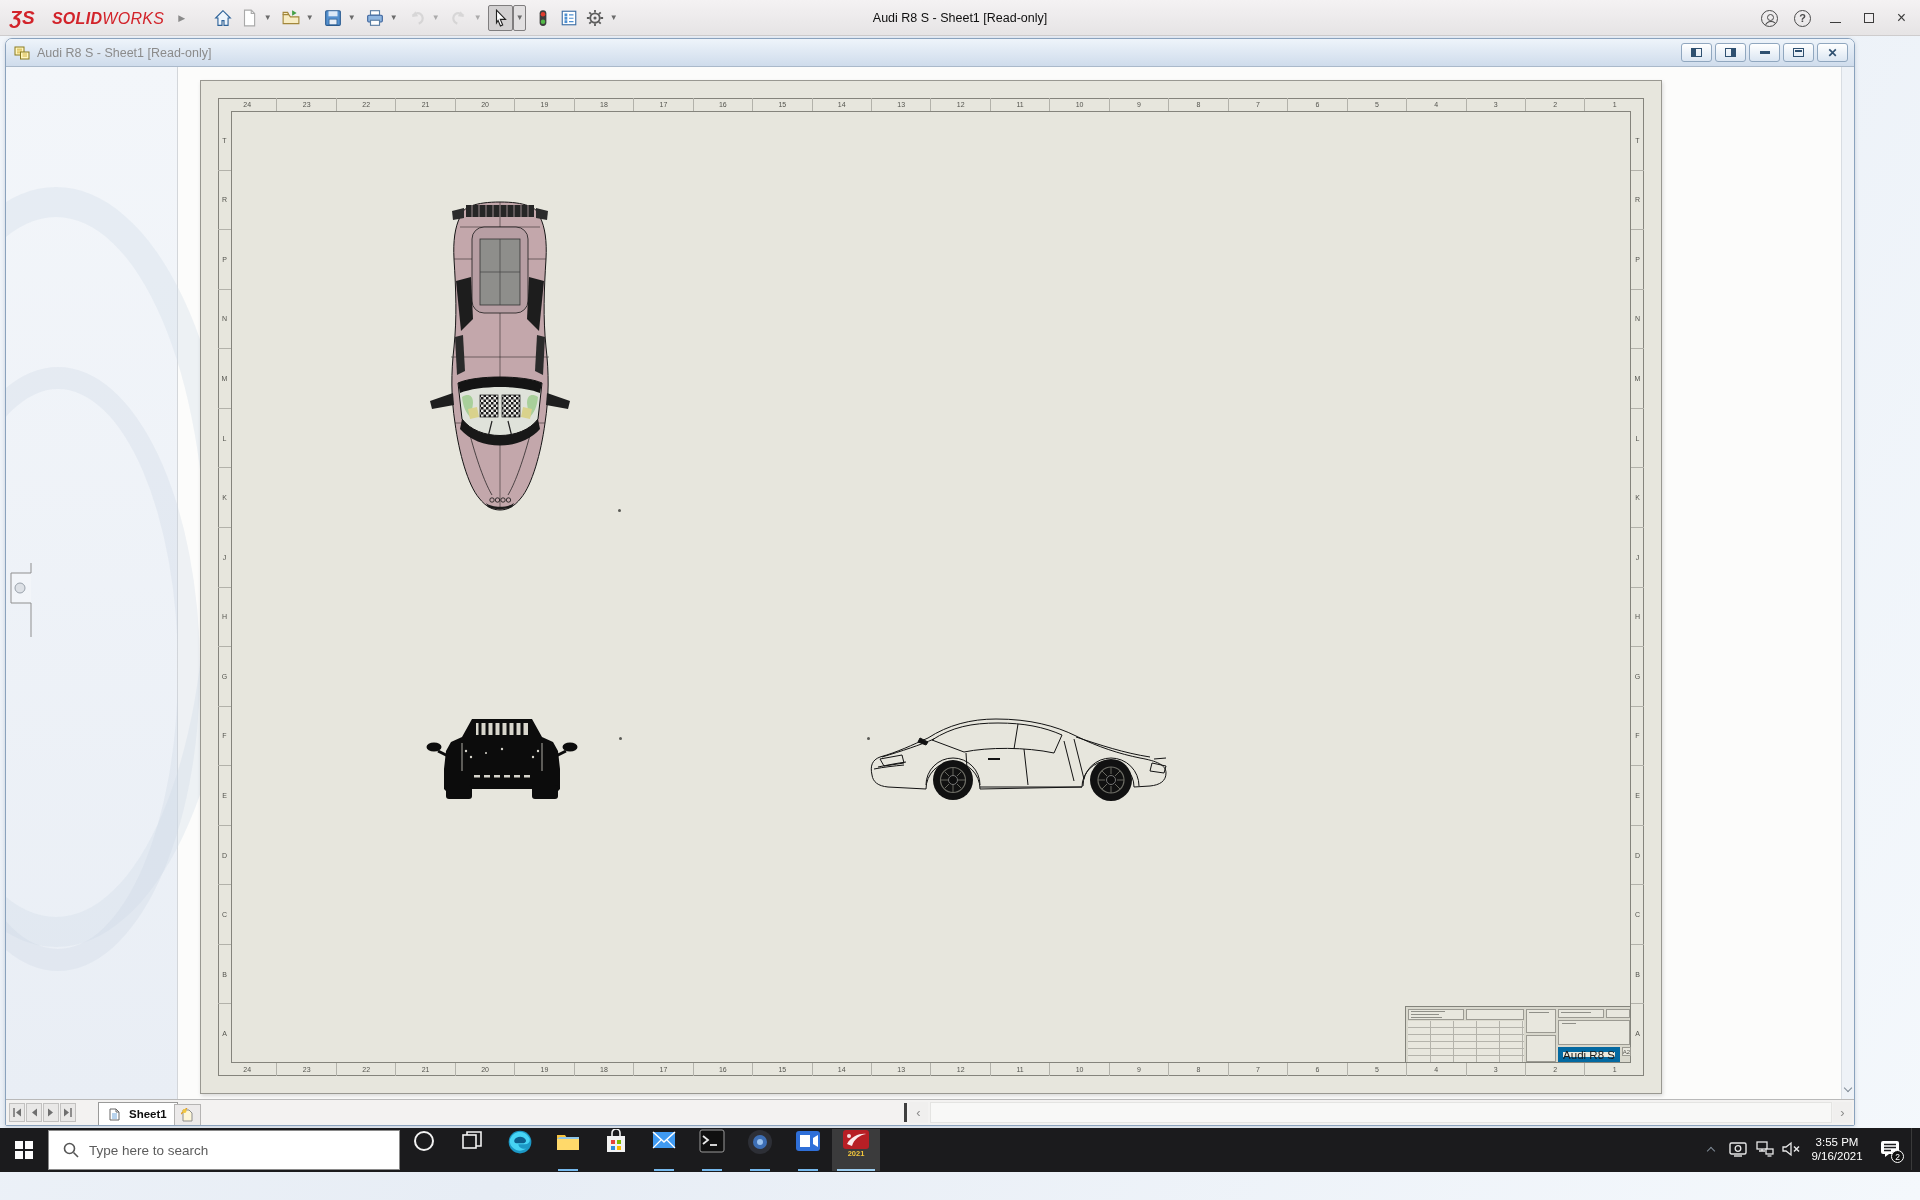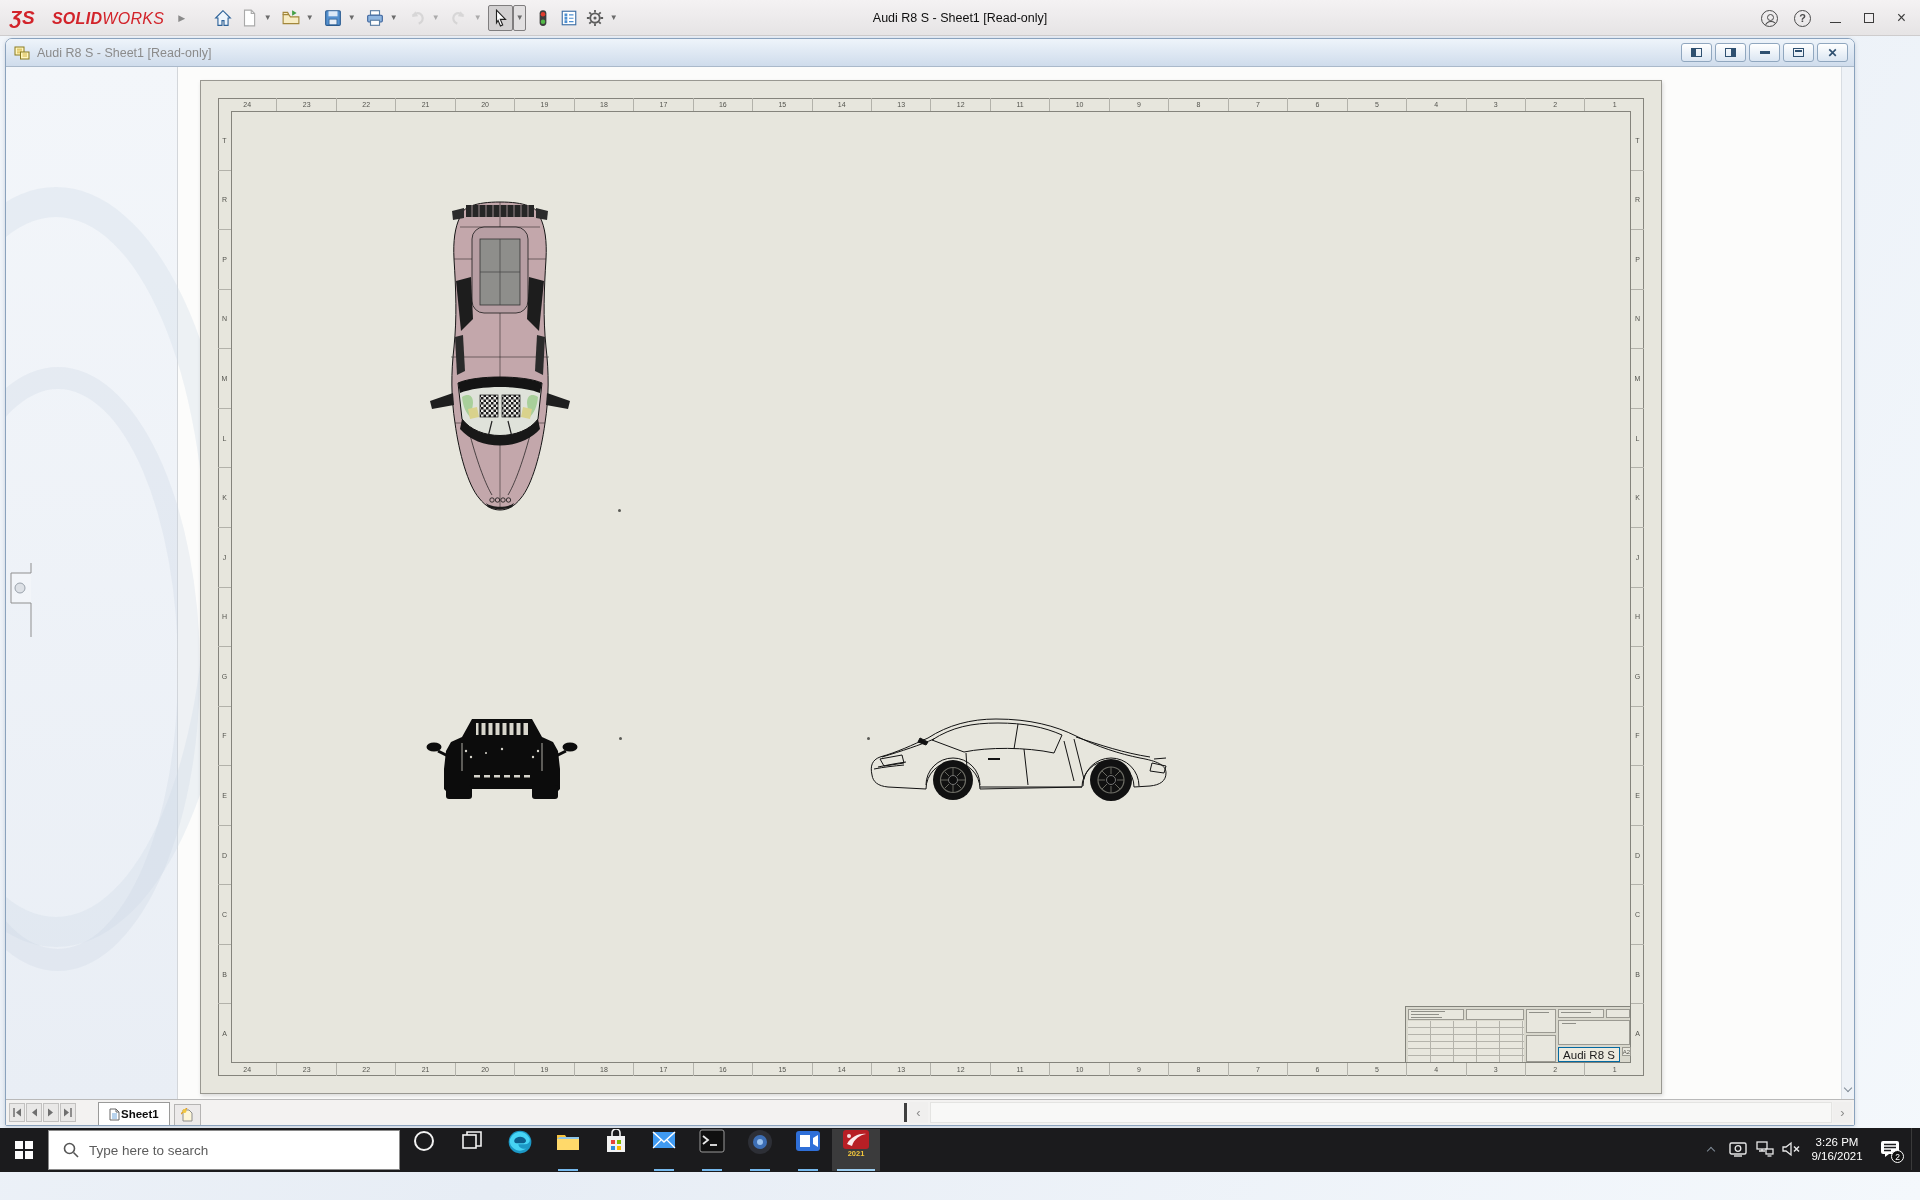--- a/index.html
+++ b/index.html
@@ -72,30 +72,30 @@
   .zband .zcell:last-child{border:none}
   .odot{position:absolute;width:3px;height:3px;background:#5a5a55;border-radius:50%}
 
   
   .titleblock{position:absolute;right:30px;bottom:30px;width:226px;height:57px;background:#d9d8cd;border:1px solid #83837b;font-size:5px;color:#6b6b64}
   .tbcell{position:absolute;background:#e8e7de;border:1px solid #9b9a92}
   .tb-table{position:absolute;left:2px;top:14px;width:116px;height:41px;background:
      repeating-linear-gradient(90deg,transparent 0 22px,#b4b3ab 22px 23px),
      repeating-linear-gradient(180deg,#e8e7de 0 6px,#b4b3ab 6px 7px)}
   .tbbar{position:absolute;height:1px;background:#8f8f88}
-  .tb-title{position:absolute;left:152px;top:40px;width:62px;height:15px;background:#eceade;border:1px solid #0369a1;display:flex;align-items:center;justify-content:center;font-size:11.5px;color:#1b1b1b;font-weight:normal}
+  .tb-title{position:absolute;left:152px;top:40px;width:62px;height:15px;background:#eceade;border:5px solid #0369a1;display:flex;align-items:center;justify-content:center;font-size:11.5px;color:#1b1b1b;font-weight:normal}
   .tb-size{position:absolute;left:216px;top:40px;width:9px;height:9px;display:flex;align-items:center;justify-content:center;font-size:6px;color:#55554f;border:1px solid #9b9a92;background:#e8e7de}
 
   .view{position:absolute}
 
   
   .tabbar{position:absolute;left:0;right:0;bottom:0;height:26px;background:#f3f2f1;border-top:1px solid #b9b9b9}
   .navgrp{position:absolute;left:3px;bottom:3px;display:flex}
   .navbtn{width:16px;height:19px;margin-right:1px;background:#e9e8e7;border:1px solid #c2c1c0;display:flex;align-items:center;justify-content:center}
-  .sheettab{position:absolute;left:92px;bottom:0;height:23px;display:flex;align-items:center;gap:1px;background:#fff;border:1px solid #9a9a99;border-bottom:none;padding:0 10px;font-size:11.5px;font-weight:bold;color:#0e0e0e}
+  .sheettab{position:absolute;left:92px;bottom:0;height:23px;display:flex;align-items:center;gap:9px;background:#fff;border:1px solid #9a9a99;border-bottom:none;padding:0 10px;font-size:11.5px;font-weight:bold;color:#0e0e0e}
   .addtab{position:absolute;left:168px;bottom:0;height:21px;width:27px;background:#eceaea;border:1px solid #b5b4b3;border-bottom:none;display:flex;align-items:center;justify-content:center}
   .splitter{position:absolute;left:898px;bottom:3px;width:3px;height:19px;background:#3f3f3f}
   .hbtn{position:absolute;bottom:2px;width:19px;height:21px;display:flex;align-items:center;justify-content:center;color:#8a8a8a;font-size:13px;background:#f0efee}
   .htrack{position:absolute;left:924px;right:22px;bottom:2px;height:21px;background:#f8f8f7;border:1px solid #e4e4e2}
 
   
   .taskbar{position:absolute;left:0;top:1128px;width:1920px;height:44px;background:#1b1b1d;display:flex;align-items:center;color:#fff}
   .start{width:48px;height:42px;display:flex;align-items:center;justify-content:center}
   .winlogo{display:grid;grid-template-columns:8px 8px;grid-template-rows:8px 8px;gap:2px}
   .winlogo span{background:#fdfdfd}
@@ -677,21 +677,21 @@
             <path d="M11.5,15 h4" stroke="#e8e8e8" stroke-width="1.3"></path>
           </svg>
         </div>
       <div class="trayico">
           <svg width="19" height="16" viewBox="0 0 19 16">
             <path d="M1,6 H4 L9,2 V14 L4,10 H1 Z" fill="none" stroke="#e8e8e8" stroke-width="1.3"></path>
             <path d="M12,5.5 L17,10.5 M17,5.5 L12,10.5" stroke="#e8e8e8" stroke-width="1.5"></path>
           </svg>
         </div>
       <div class="clock">
-        <div>3:26 PM</div>
+        <div>3:55 PM</div>
         <div>9/16/2021</div>
       </div>
       <div class="notif">
         <svg width="20" height="18" viewBox="0 0 20 18">
             <rect x="1" y="1" width="18" height="13" rx="2" fill="#fff"></rect>
             <path d="M4,4.5 h12 M4,7.5 h12 M4,10.5 h7" stroke="#1b1b1d" stroke-width="1.4"></path>
             <path d="M5,14 L5,17 L9,14" fill="#fff"></path>
           </svg>
         <span class="badge">2</span>
       </div>

